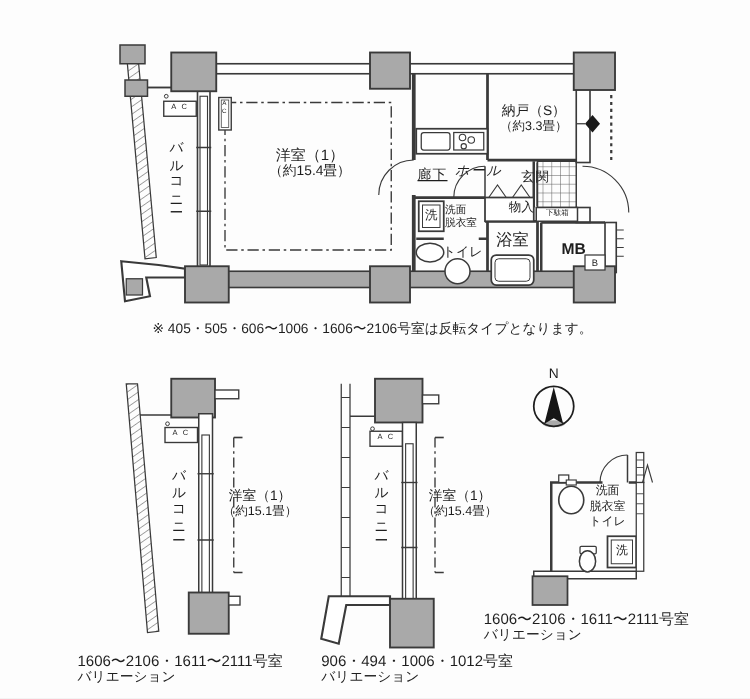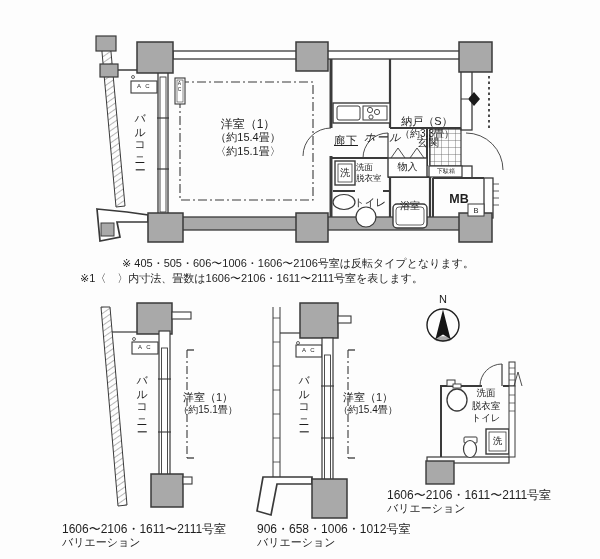--- a/index.html
+++ b/index.html
@@ -235,68 +235,66 @@
   </g>
 </svg>
 
   <div class="lbl v s11" style="left:133px;top:106px;">バルコニー</div>
   <div class="lbl c s6" style="left:131px;top:83px;width:26px;">A C</div>
   <div class="lbl v" style="left:176.5px;top:80px;font-size:5px;letter-spacing:0;">AC</div>
 
   <div class="lbl c blk" style="left:188px;top:117px;width:120px;">
     <span class="s12">洋室（1）</span>
     <span class="s11">（約15.4畳）</span>
-    <span class="s11">〈約15.1畳〉</span>
-  </div>
-
-
-  <div class="lbl c blk" style="left:393px;top:83px;width:68px;margin-top:32px;">
+  </div>
+
+
+  <div class="lbl c blk" style="left:393px;top:83px;width:68px;">
     <span class="s11">納戸（S）</span>
     <span class="s10">（約3.3畳）</span>
   </div>
 
   <div class="lbl s11" style="left:334px;top:134px;letter-spacing:1px;text-decoration:underline;">廊下</div>
   <div class="lbl s11" style="left:364px;top:131px;letter-spacing:1.5px;font-style:italic;">ホール</div>
   <div class="lbl" style="left:417px;top:136px;font-size:10.5px;letter-spacing:1px;">玄関</div>
-  <div class="lbl c s10" style="left:388px;top:161px;width:39px;">物入</div>
+  <div class="lbl c s10" style="left:388px;top:161px;width:39px;text-align:right;">物入</div>
   <div class="lbl c s6" style="left:433px;top:168px;width:26px;letter-spacing:0;">下駄箱</div>
   <div class="lbl c s10" style="left:335px;top:167px;width:20px;">洗</div>
 
   <div class="lbl blk s8" style="left:356px;top:162px;line-height:10.5px;">
     <span>洗面</span>
     <span>脱衣室</span>
   </div>
 
   <div class="lbl" style="left:354px;top:196px;font-size:10.5px;">トイレ</div>
-  <div class="lbl c" style="left:390px;top:184px;width:40px;font-size:10px;margin-top:16px;">浴室</div>
+  <div class="lbl c" style="left:390px;top:184px;width:40px;font-size:13px;">浴室</div>
   <div class="lbl c" style="left:443px;top:192px;width:32px;font-size:12.5px;font-weight:bold;">MB</div>
   <div class="lbl c s7" style="left:468px;top:206px;width:16px;">B</div>
 
   <div class="lbl s11" style="left:122px;top:257px;">※ 405・505・606〜1006・1606〜2106号室は反転タイプとなります。</div>
-  <div class="lbl s11" style="left:80px;top:271.5px;">※1〈　〉内寸法、畳数は1606〜2106・1611〜2111号室を表します。</div>
 
   <div class="lbl v s11" style="left:135px;top:368px;">バルコニー</div>
   <div class="lbl c s6" style="left:132px;top:344px;width:26px;">A C</div>
   <div class="lbl c blk" style="left:172px;top:391px;width:72px;">
     <span class="s11">洋室（1）</span>
     <span class="s10">（約15.1畳）</span>
   </div>
   <div class="lbl blk" style="left:62px;top:522px;">
     <span class="s12">1606〜2106・1611〜2111号室</span>
     <span class="s11">バリエーション</span>
   </div>
 
   <div class="lbl v s11" style="left:297px;top:368px;">バルコニー</div>
   <div class="lbl c s6" style="left:296px;top:347px;width:26px;">A C</div>
   <div class="lbl c blk" style="left:332px;top:391px;width:72px;">
     <span class="s11">洋室（1）</span>
     <span class="s10">（約15.4畳）</span>
   </div>
   <div class="lbl blk" style="left:257px;top:522px;">
-    <span class="s12">906・658・1006・1012号室</span>
+    <span class="s12">906・494・1006・1012号室</span>
     <span class="s11">バリエーション</span>
   </div>
 
   <div class="lbl c blk s9" style="left:461px;top:387px;width:50px;line-height:12.5px;">
     <span>洗面</span>
     <span>脱衣室</span>
     <span>トイレ</span>
   </div>
   <div class="lbl c s9" style="left:486px;top:435px;width:23px;">洗</div>
   <div class="lbl blk" style="left:387px;top:488px;">

